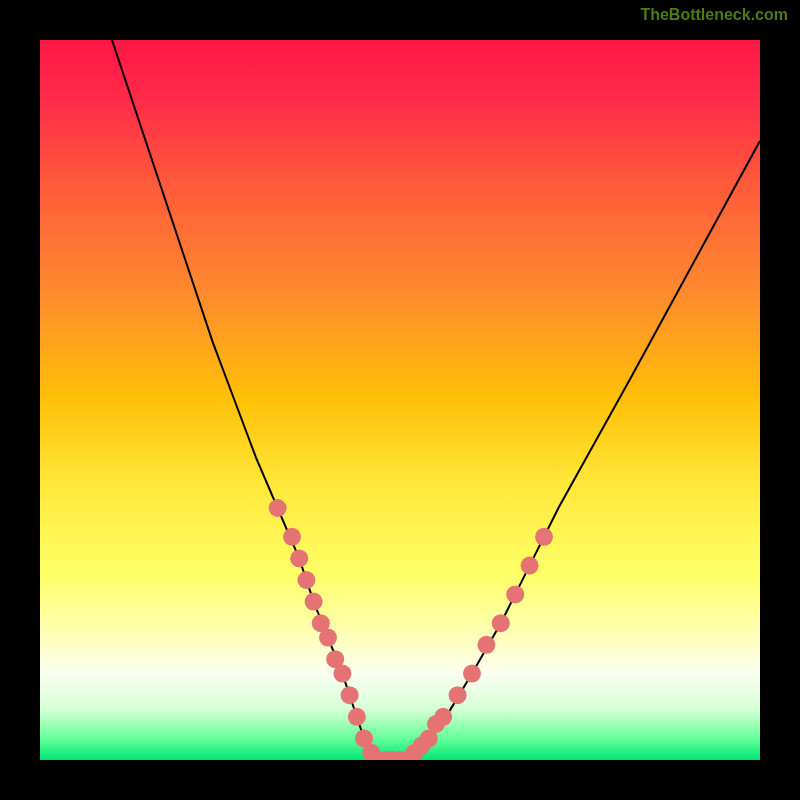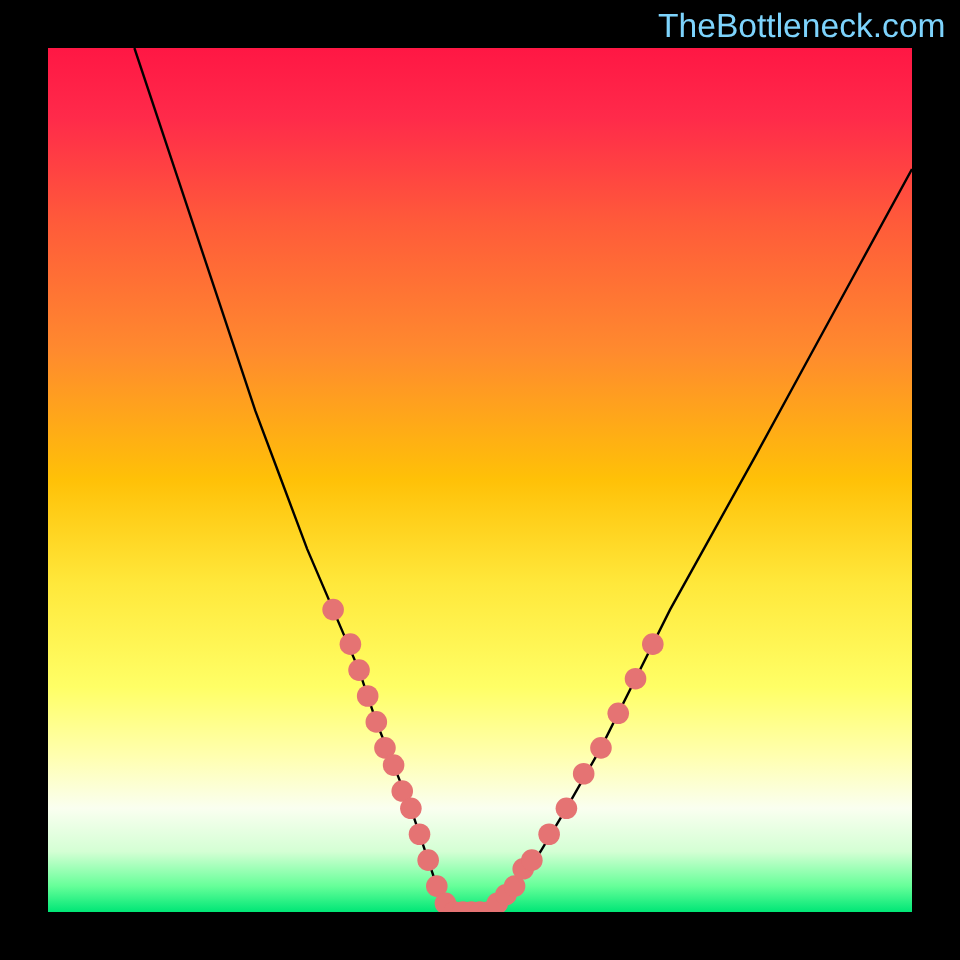--- a/index.html
+++ b/index.html
@@ -8,23 +8,23 @@
     height: 800px;
     background: #000;
     position: relative;
     overflow: hidden;
     font-family: Arial, sans-serif;
   }
   .watermark {
     position: absolute;
     top: 6px;
     right: 12px;
-    color: #7dd3fc;
-    font-size: 28px;
-    font-weight: 400;
+    color: #4d7c0f;
+    font-size: 16px;
+    font-weight: 700;
     z-index: 10;
   }
   .plot-area {
     position: absolute;
     left: 40px;
     top: 40px;
     width: 720px;
     height: 720px;
   }
   .gradient-bg {

